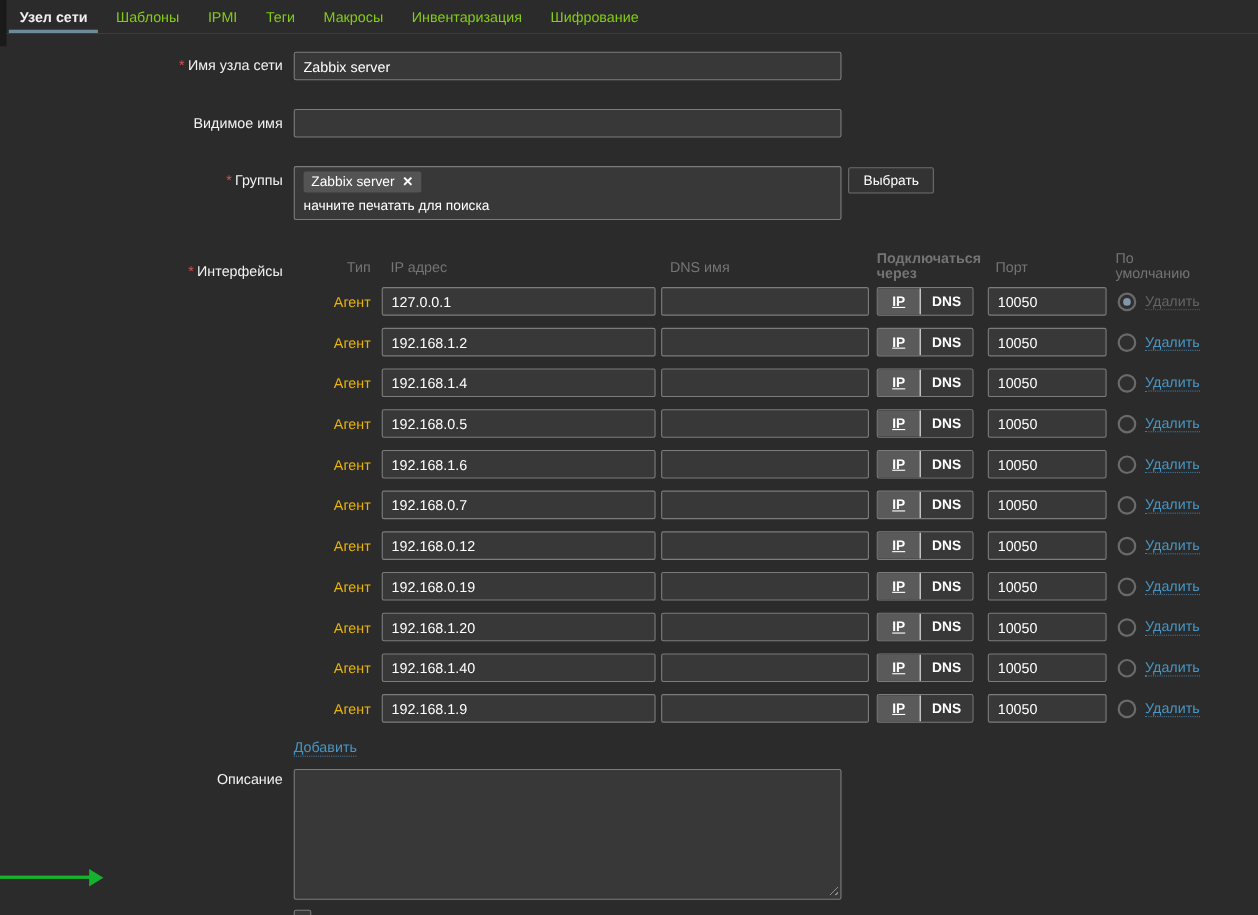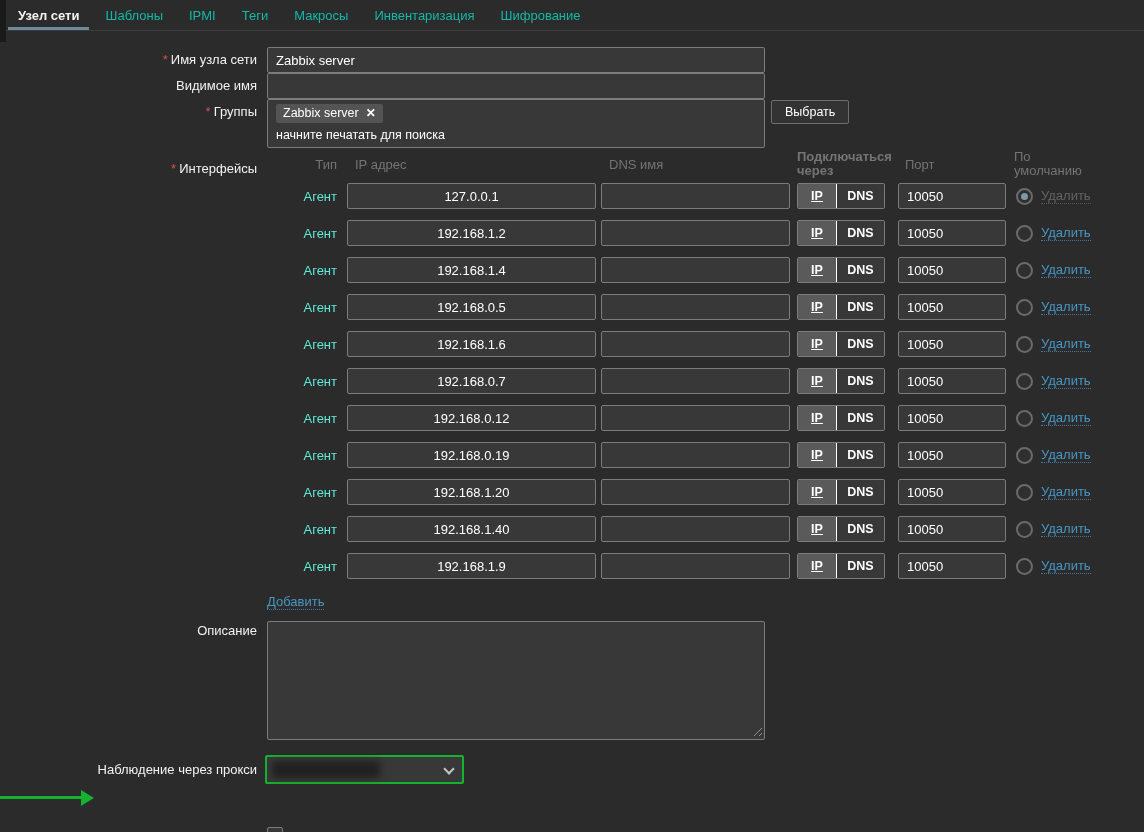--- a/index.html
+++ b/index.html
@@ -10,29 +10,29 @@
     color:#f2f2f2; font-size:13px;
   }
   
   .tabbar {
     position:relative; height:31px; display:flex; align-items:stretch;
     padding-left:8px; border-bottom:1px solid #3d3d3d; background:#2b2b2b;
   }
   .corner-dark { position:absolute; left:0; top:0; width:6px; height:42px; background:#1a1a1a; z-index:3; }
   .tab {
     position:relative; display:flex; align-items:center; padding:0 10px; margin-right:6px;
-    color:#14b8a6; font-size:13px; text-decoration:none; cursor:pointer; white-space:nowrap;
+    color:#84cc16; font-size:13px; text-decoration:none; cursor:pointer; white-space:nowrap;
   }
   .tab.active { color:#f2f2f2; font-weight:bold; }
   .tab.active::after {
     content:""; position:absolute; left:0; right:0; bottom:0; height:3px; background:#6c8a99;
   }
   
   .form { padding-top:16px; }
-  .frow { display:flex; align-items:flex-start; margin-bottom:0; }
+  .frow { display:flex; align-items:flex-start; margin-bottom:26px; }
   .flabel {
     flex:0 0 257px; width:257px; text-align:right; padding-top:5px;
     color:#f2f2f2; line-height:16px; white-space:nowrap;
   }
   .req { color:#d64e4e; margin-right:3px; }
   .fctrl { margin-left:10px; display:flex; align-items:flex-start; }
   .tinput {
     background:#383838; border:1px solid #7c7c7c; border-radius:2px;
     color:#fff; font-size:13px; font-family:"Liberation Sans",sans-serif;
     height:26px; padding:3px 8px; outline:none;
@@ -57,22 +57,22 @@
   
   .if-block { margin-left:10px; }
   .if-head { display:flex; align-items:center; height:32px; margin-bottom:3px; color:#747474; }
   .if-head .h-type { width:70px; padding-left:35px;text-align:right; }
   .if-head .h-ip   { width:249px; padding-left:8px; margin-left:10px; }
   .if-head .h-dns  { width:189px; padding-left:8px; margin-left:5px; }
   .if-head .h-con  { width:92px;  margin-left:7px; line-height:14px;font-weight:bold; }
   .if-head .h-port { width:108px; padding-left:8px; margin-left:8px; }
   .if-head .h-def  { width:70px;  margin-left:9px; line-height:14px; }
   .if-row { display:flex; align-items:center; margin-bottom:11px; }
-  .if-type { width:70px; text-align:right; color:#5eead4; }
-  .if-ip   { width:249px; margin-left:10px;text-align:center; }
+  .if-type { width:70px; text-align:right; color:#eab308; }
+  .if-ip   { width:249px; margin-left:10px; }
   .if-dns  { width:189px; margin-left:5px; }
   .seg { display:flex; margin-left:7px; border:1px solid #7c7c7c; border-radius:2px; overflow:hidden; height:26px; }
   .seg-btn {
     border:none; color:#fff; font-size:12.5px; font-weight:bold; cursor:pointer;
     font-family:"Liberation Sans",sans-serif; background:#383838; padding:0;
   }
   .seg-ip { width:38px; }
   .seg-dns { width:48px; border-left:1px solid #ffffff; }
   .seg-btn.selected { background:#5a5a5a;text-decoration:underline; }
   .if-port { width:108px; margin-left:13px; }

